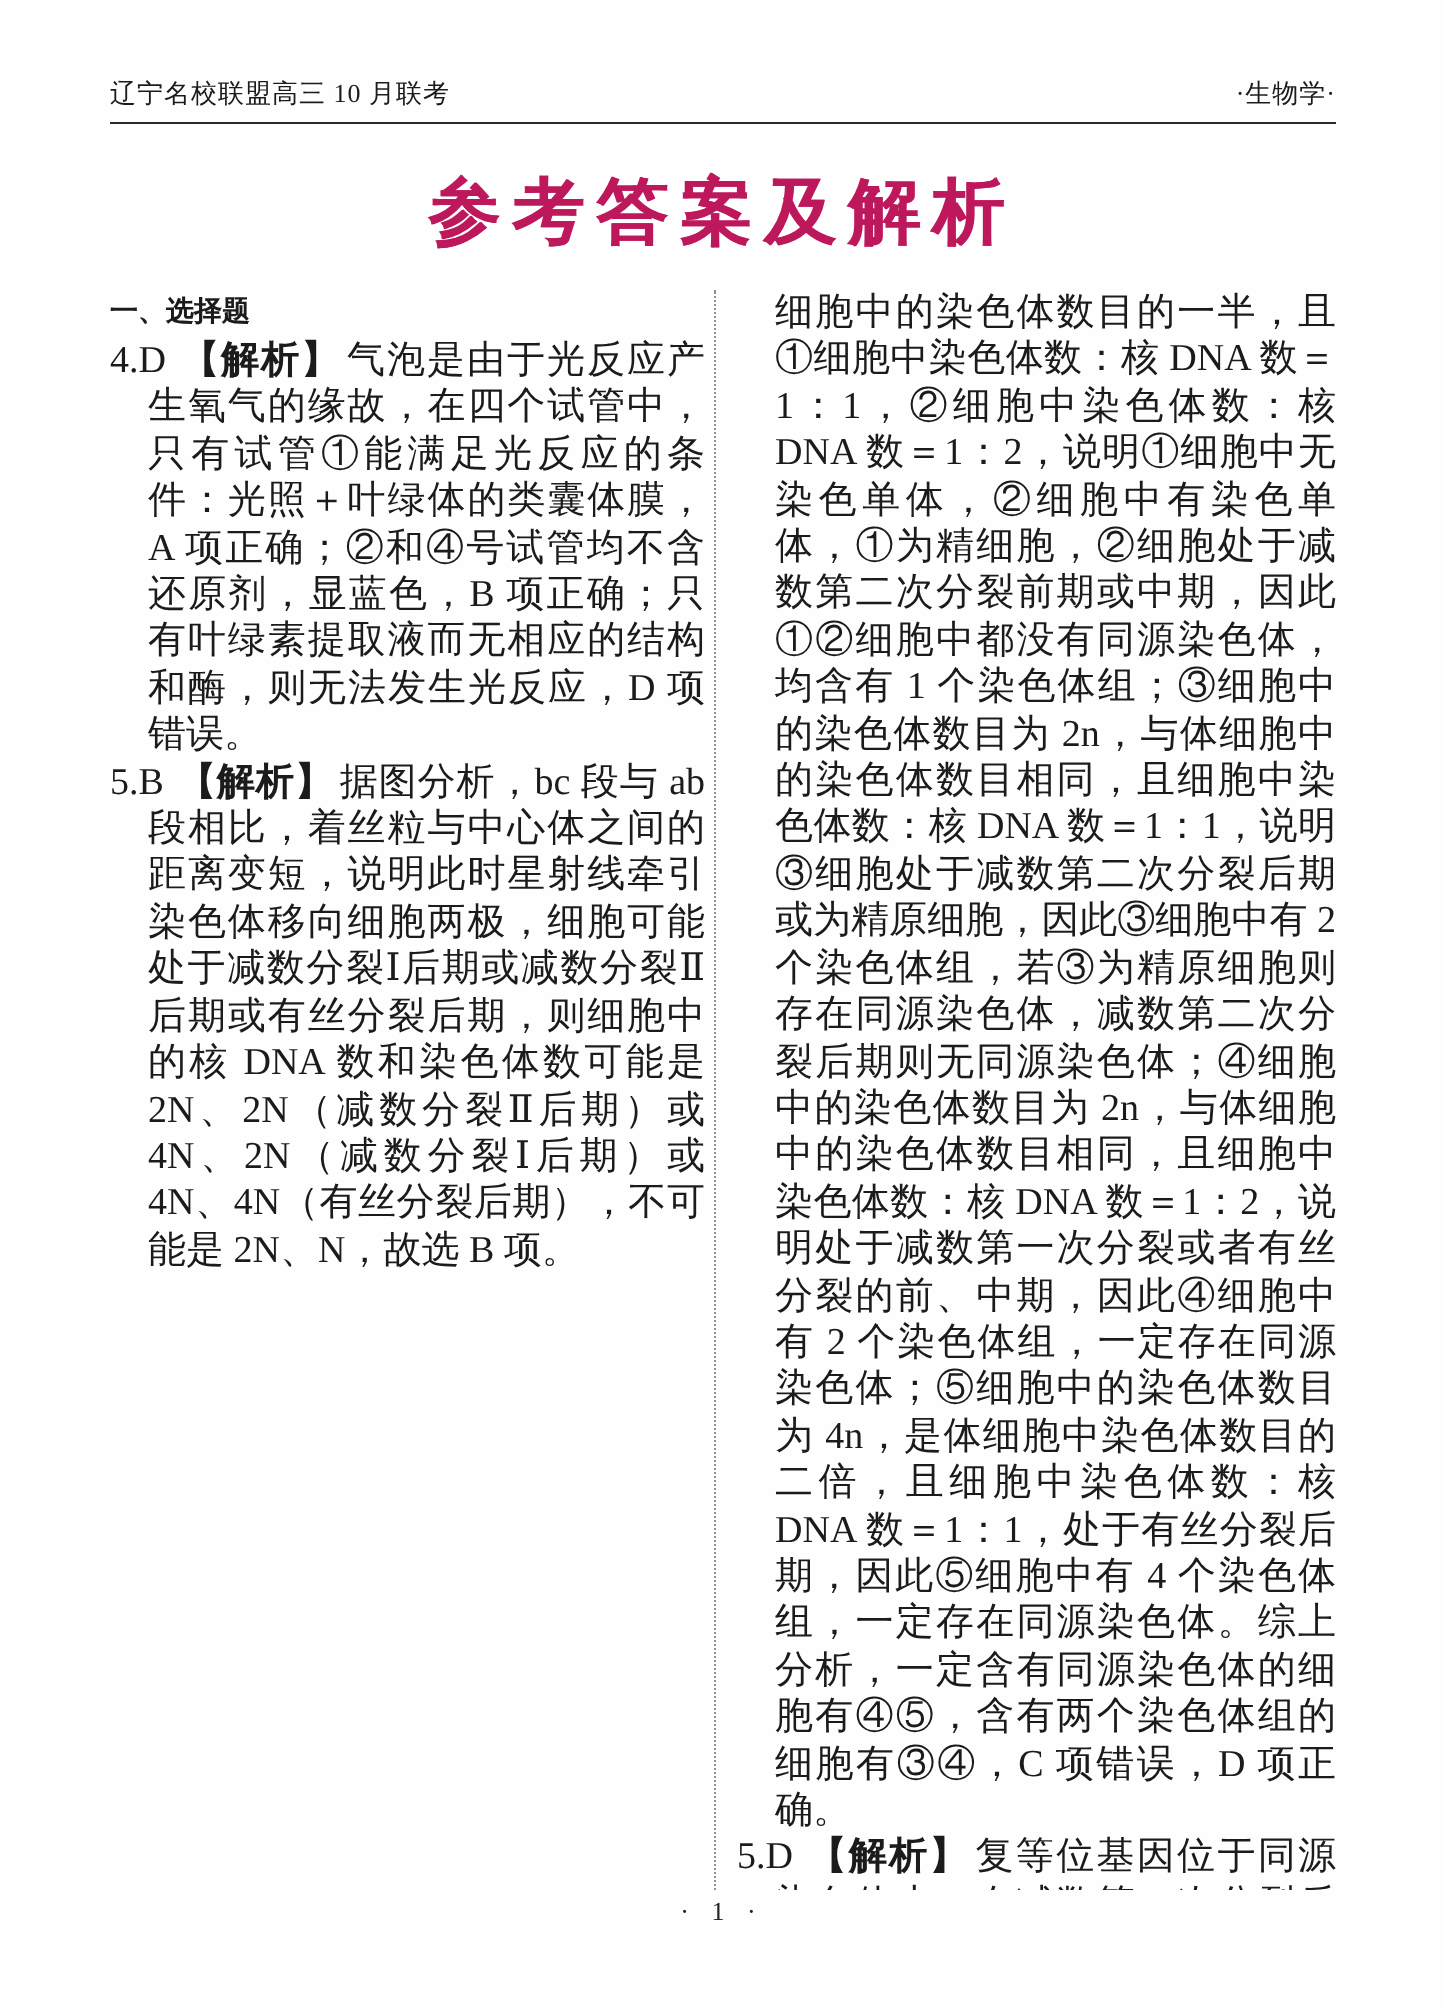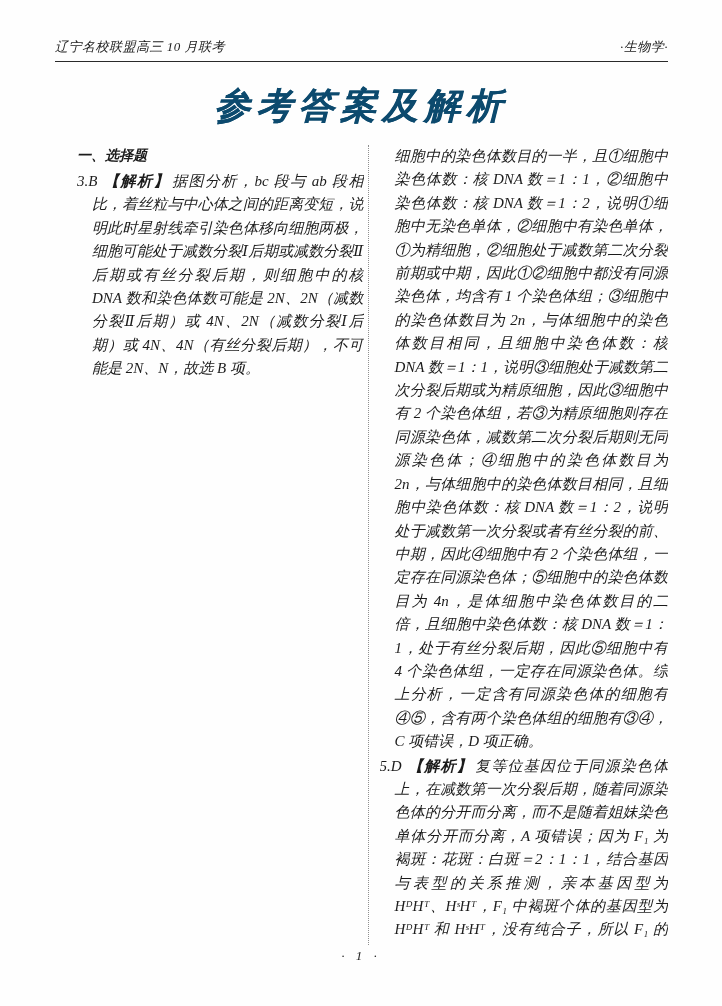--- a/index.html
+++ b/index.html
@@ -4,66 +4,65 @@
 <style>
   html, body { margin: 0; padding: 0; background: #ffffff; }
   .page {
     position: relative;
     width: 722px;
     height: 1006px;
     background: #fefefe;
     color: #1b1b1b;
     font-family: "Liberation Serif", "DejaVu Serif", serif;
     overflow: hidden;
-    font-style: italic;
   }
   .header {
     margin: 0 54px 0 55px;
     padding-top: 38px;
     padding-bottom: 5px;
     border-bottom: 1.5px solid #2a2a2a;
     display: flex;
     justify-content: space-between;
     align-items: flex-end;
     font-size: 13px;
     letter-spacing: 0.5px;
   }
   .doc-title {
     text-align: center;
     margin: 20px 0 14px 0;
     font-family: "Liberation Sans", "DejaVu Sans", sans-serif;
     font-weight: bold;
     font-size: 36px;
     letter-spacing: 6px;
-    color: #0c4a6e;
+    color: #be185d;
     text-shadow: 0.6px 0 0 currentColor;
   }
   .content {
     display: flex;
     margin: 0 54px 0 55px;
     height: 800px;
     overflow: hidden;
   }
-  .col { overflow: hidden; margin-left: 22px; }
+  .col { overflow: hidden; }
   .col-left { width: 298px; }
   .divider {
     border-left: 1px dotted #8f8f8f;
     margin-left: 4px;
     align-self: stretch;
   }
   .col-right { width: 300px; margin-left: 11px; }
   .section-heading {
     font-family: "Liberation Sans", "DejaVu Sans", sans-serif;
     font-weight: bold;
     font-size: 14px;
     margin: 2px 0 4px 0;
   }
   p.item {
     margin: 0;
-    font-size: 15px;
+    font-size: 19px;
     line-height: 23.4px;
     text-align: justify;
     padding-left: 1em;
     text-indent: -1em;
   }
   p.item.cont {
     text-indent: 0;
   }
   .num { margin-right: 0.35em; }
   .tag {
@@ -93,21 +92,24 @@
   </div>
 
   <div class="doc-title">参考答案及解析</div>
 
   <div class="content">
 
     <div class="col col-left">
       <div class="section-heading">一、选择题</div>
 
       <p class="item">
-        <span class="num">3.B</span><span class="tag">【解析】</span><span>据图分析，bc 段与 ab 段相比，着丝粒与中心体之间的距离变短，说明此时星射线牵引染色体移向细胞两极，细胞可能处于减数分裂Ⅰ后期或减数分裂Ⅱ后期或有丝分裂后期，则细胞中的核 DNA 数和染色体数可能是 2N、2N（减数分裂Ⅱ后期）或 4N、2N（减数分裂Ⅰ后期）或 4N、4N（有丝分裂后期），不可能是 2N、N，故选 B 项。</span>
+        <span class="num">4.D</span><span class="tag">【解析】</span><span>气泡是由于光反应产生氧气的缘故，在四个试管中，只有试管①能满足光反应的条件：光照＋叶绿体的类囊体膜，A 项正确；②和④号试管均不含还原剂，显蓝色，B 项正确；只有叶绿素提取液而无相应的结构和酶，则无法发生光反应，D 项错误。</span>
+      </p>
+      <p class="item">
+        <span class="num">5.B</span><span class="tag">【解析】</span><span>据图分析，bc 段与 ab 段相比，着丝粒与中心体之间的距离变短，说明此时星射线牵引染色体移向细胞两极，细胞可能处于减数分裂Ⅰ后期或减数分裂Ⅱ后期或有丝分裂后期，则细胞中的核 DNA 数和染色体数可能是 2N、2N（减数分裂Ⅱ后期）或 4N、2N（减数分裂Ⅰ后期）或 4N、4N（有丝分裂后期），不可能是 2N、N，故选 B 项。</span>
       </p>
 
     </div>
 
     <div class="divider"></div>
 
     <div class="col col-right">
       <p class="item cont">
         <span>细胞中的染色体数目的一半，且①细胞中染色体数：核 DNA 数＝1：1，②细胞中染色体数：核 DNA 数＝1：2，说明①细胞中无染色单体，②细胞中有染色单体，①为精细胞，②细胞处于减数第二次分裂前期或中期，因此①②细胞中都没有同源染色体，均含有 1 个染色体组；③细胞中的染色体数目为 2n，与体细胞中的染色体数目相同，且细胞中染色体数：核 DNA 数＝1：1，说明③细胞处于减数第二次分裂后期或为精原细胞，因此③细胞中有 2 个染色体组，若③为精原细胞则存在同源染色体，减数第二次分裂后期则无同源染色体；④细胞中的染色体数目为 2n，与体细胞中的染色体数目相同，且细胞中染色体数：核 DNA 数＝1：2，说明处于减数第一次分裂或者有丝分裂的前、中期，因此④细胞中有 2 个染色体组，一定存在同源染色体；⑤细胞中的染色体数目为 4n，是体细胞中染色体数目的二倍，且细胞中染色体数：核 DNA 数＝1：1，处于有丝分裂后期，因此⑤细胞中有 4 个染色体组，一定存在同源染色体。综上分析，一定含有同源染色体的细胞有④⑤，含有两个染色体组的细胞有③④，C 项错误，D 项正确。</span>
       </p>

